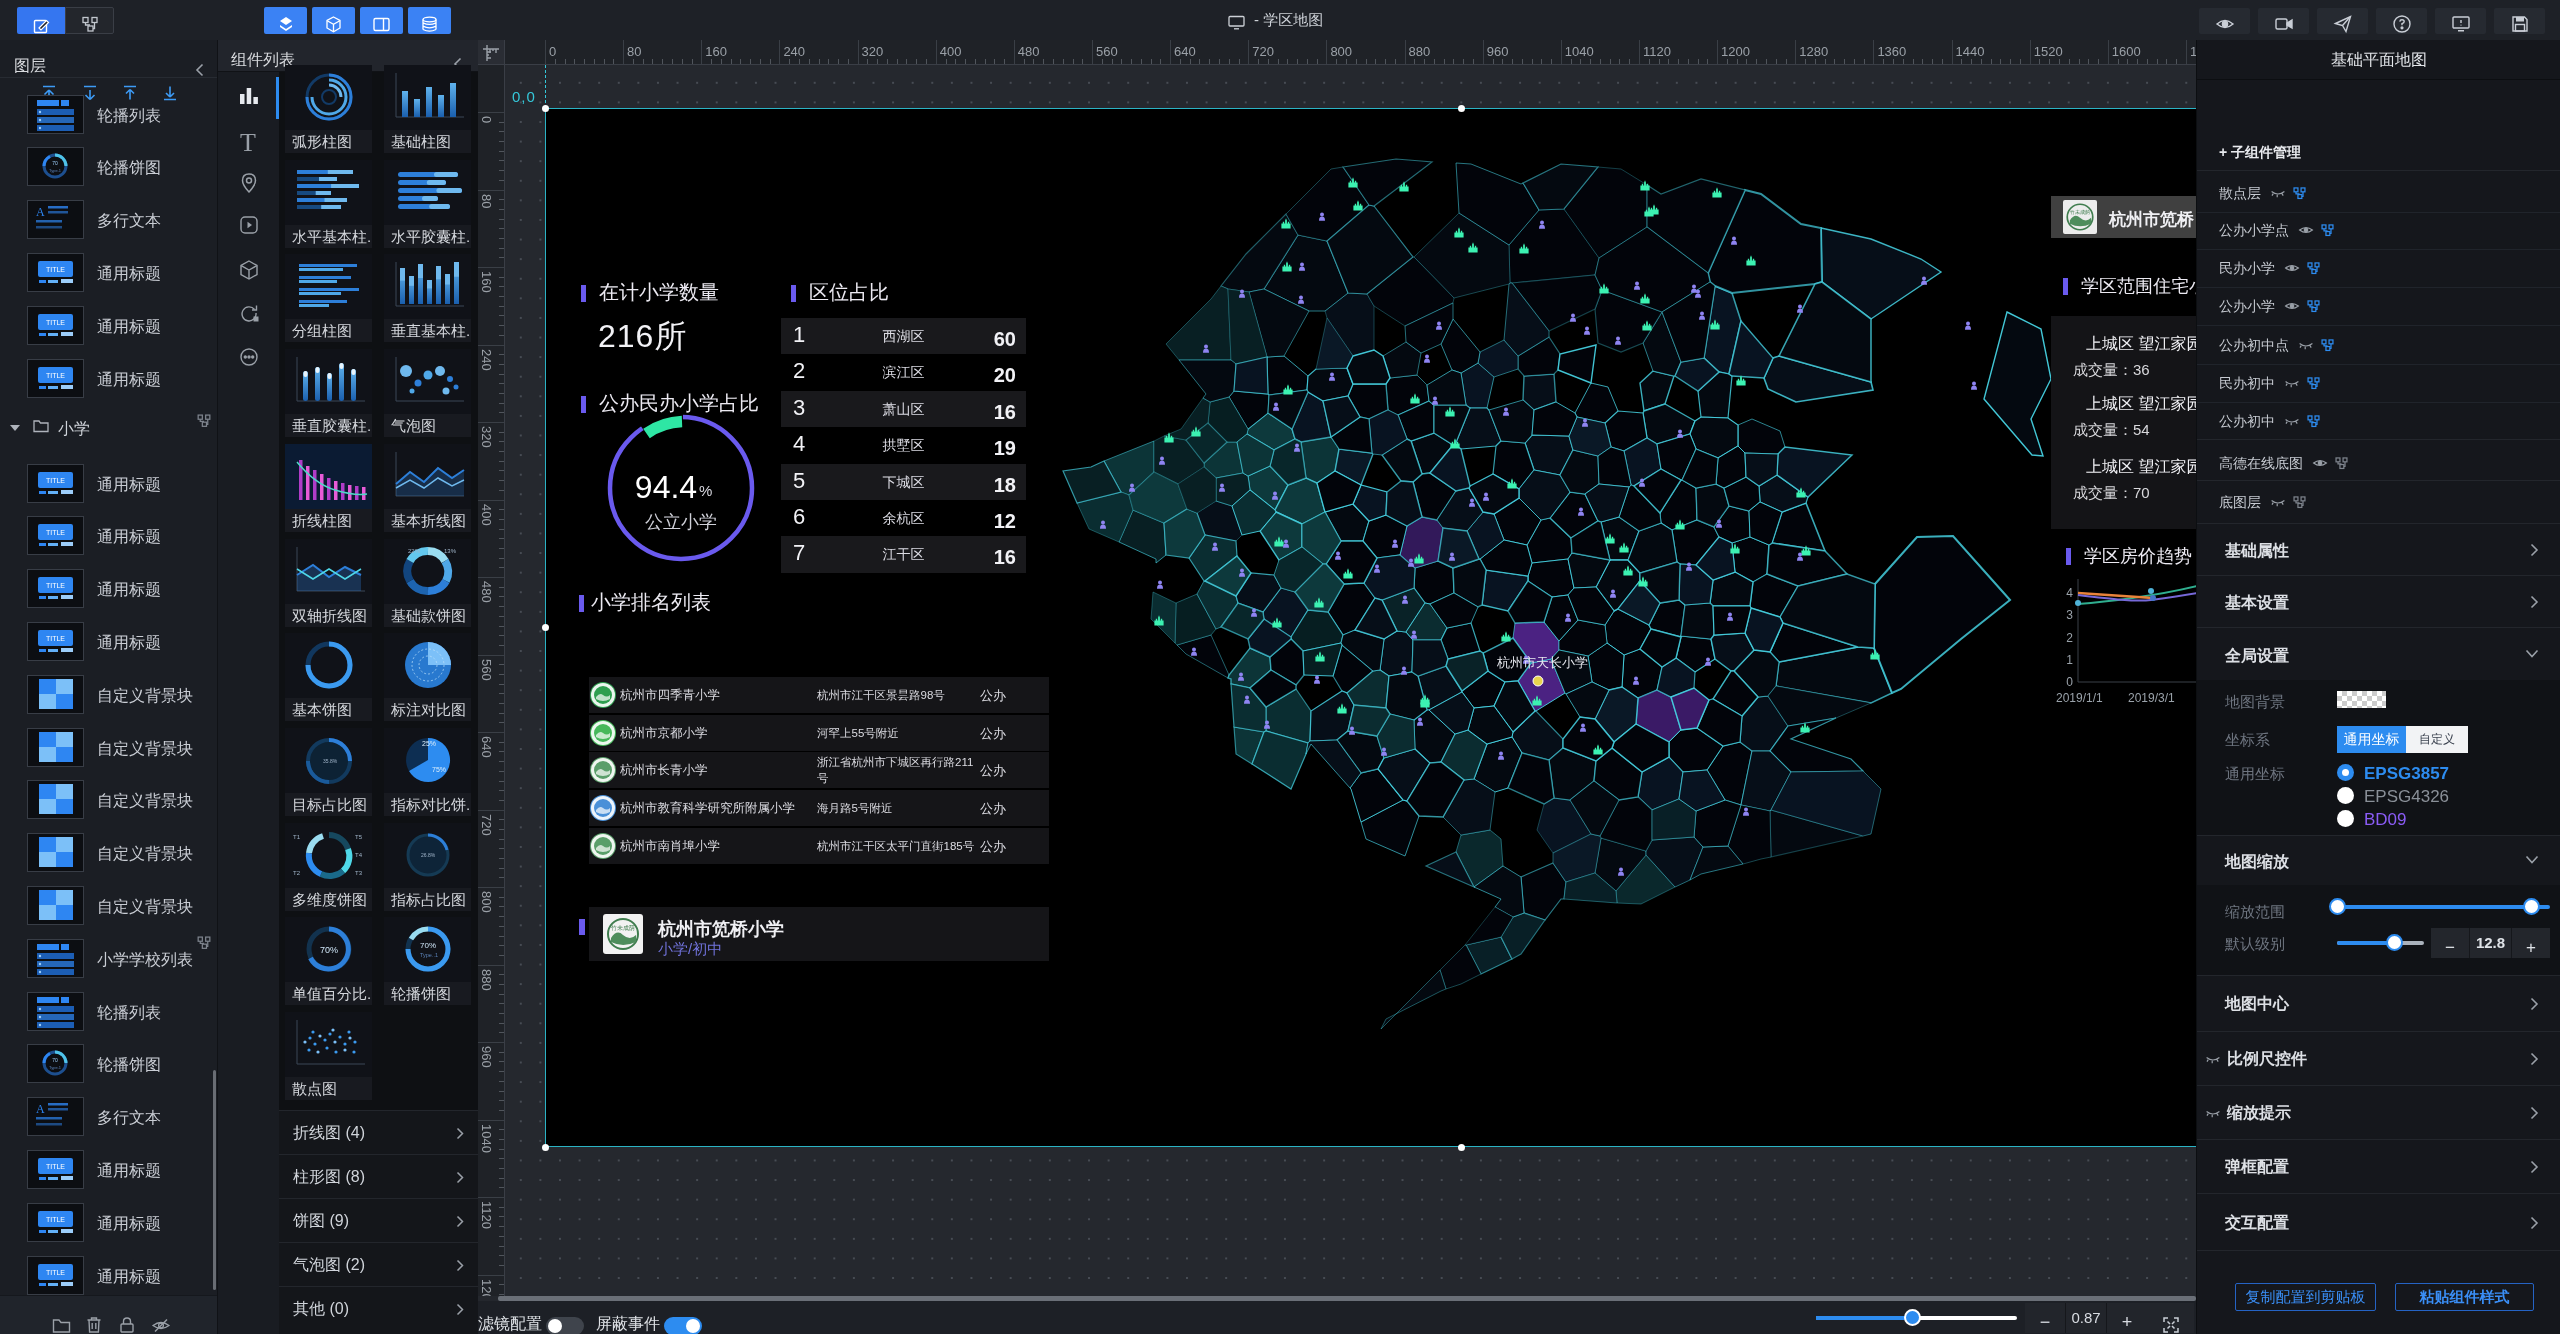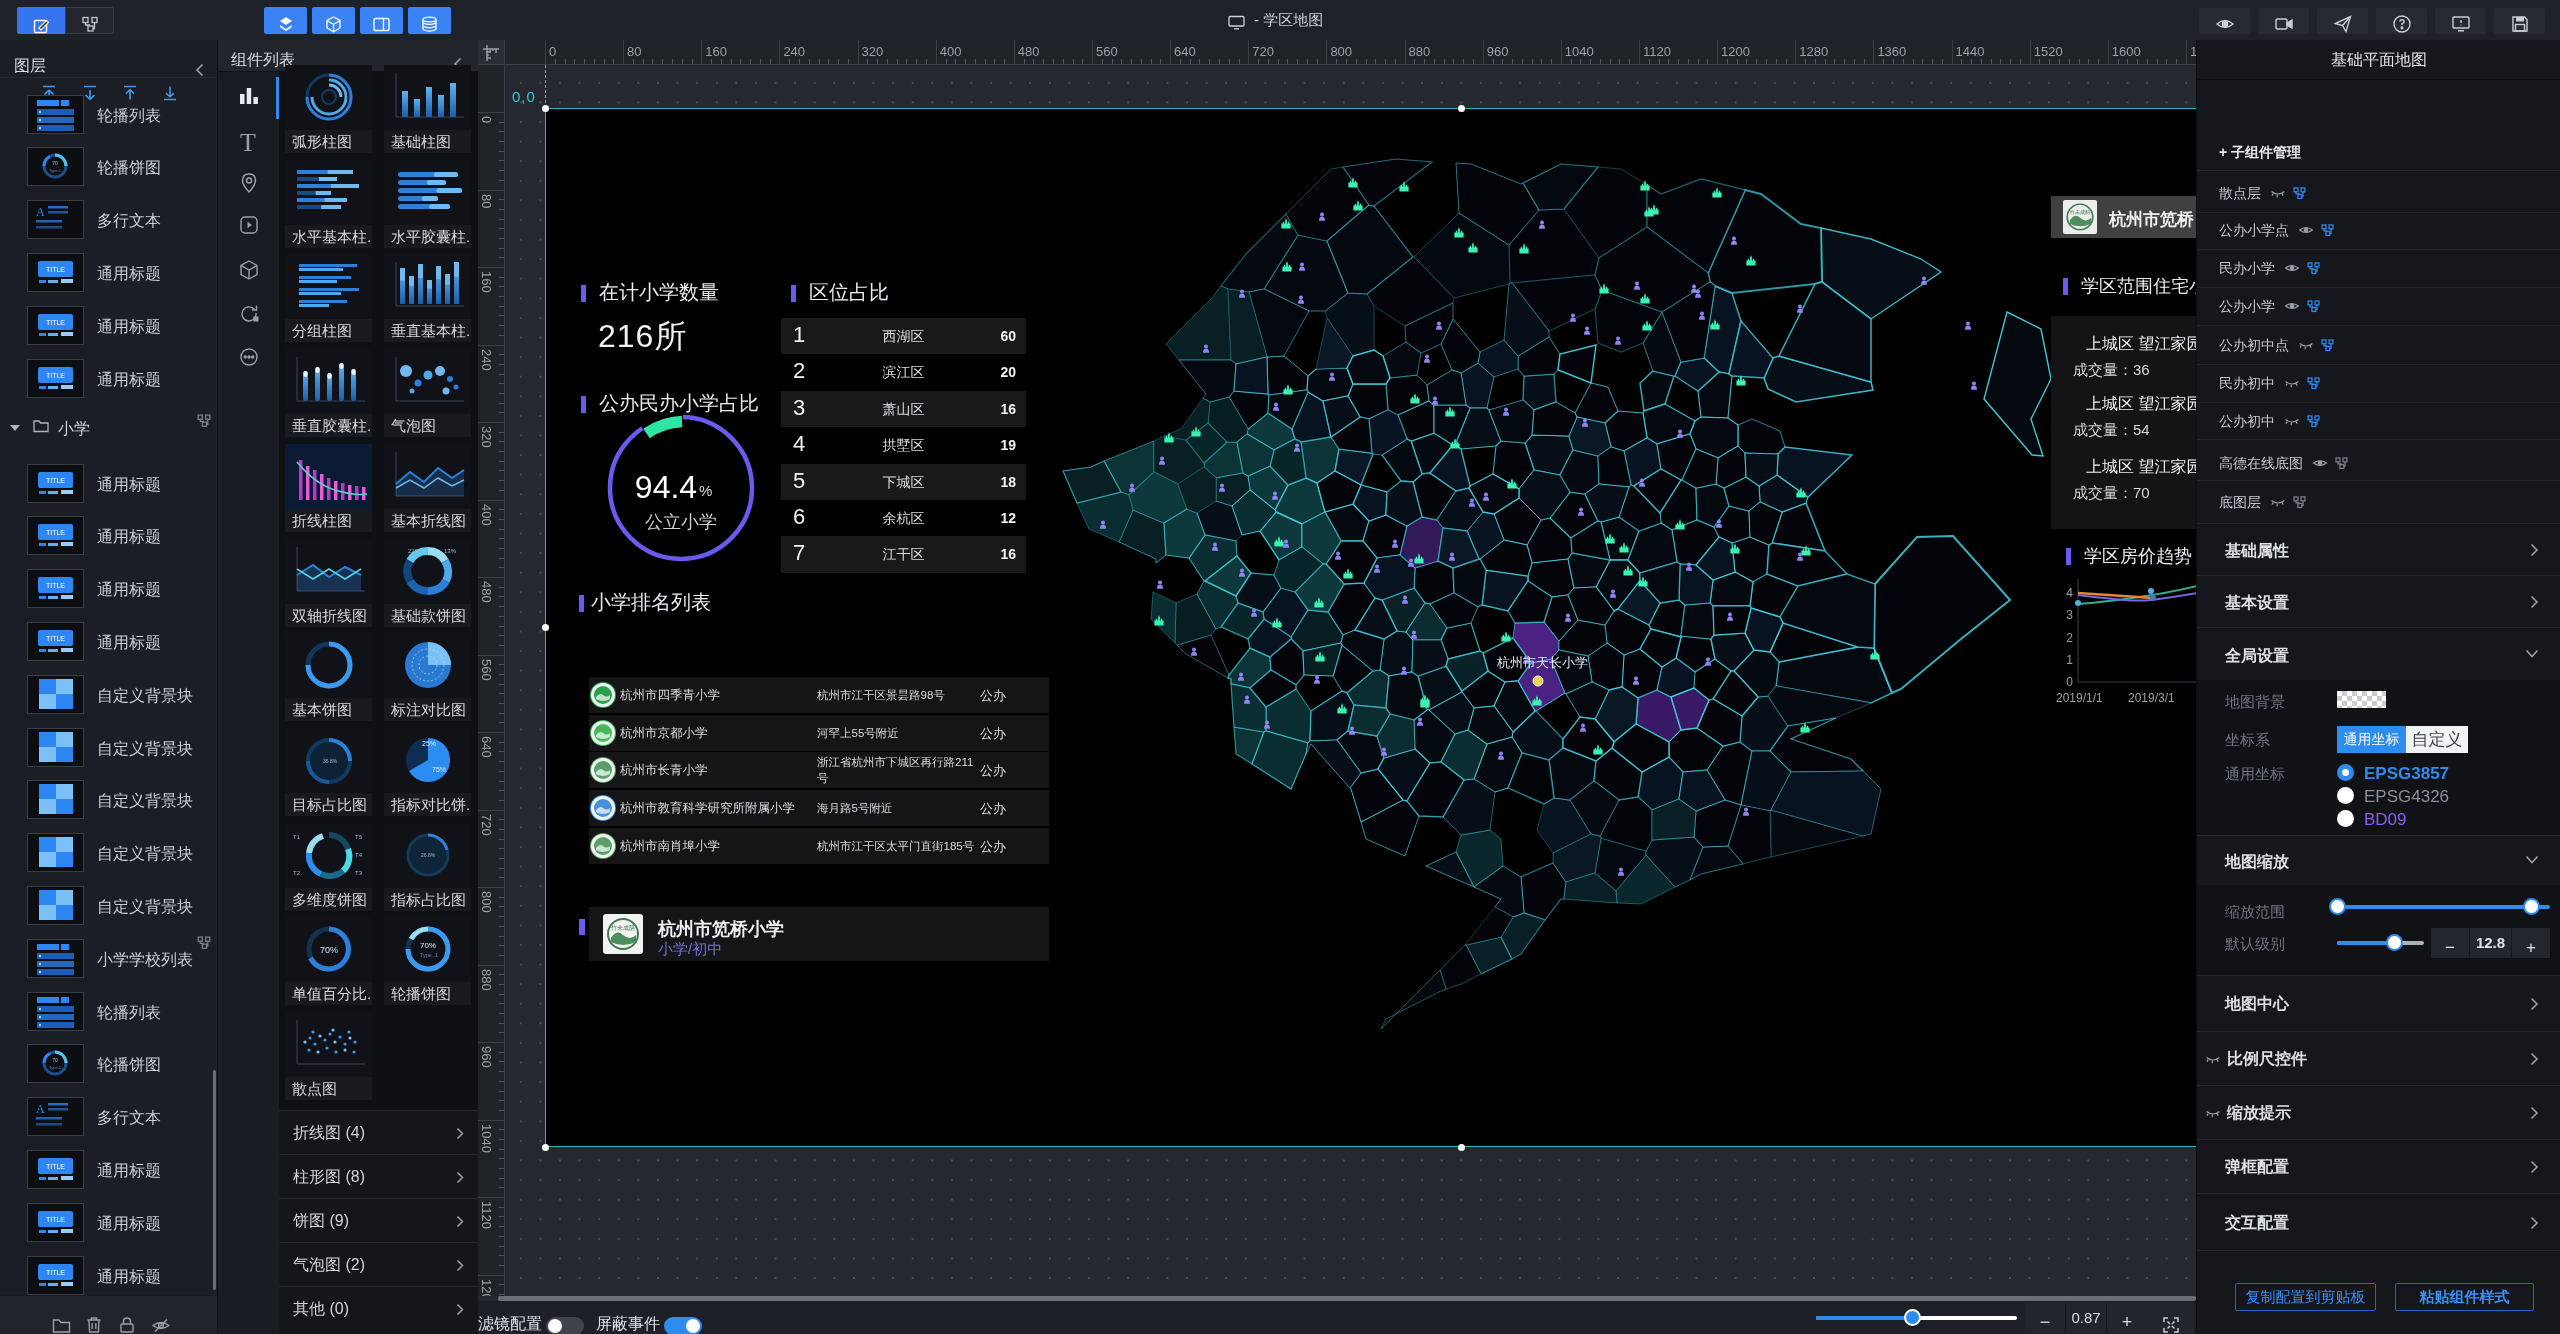--- a/index.html
+++ b/index.html
@@ -2168,21 +2168,21 @@
 </div>
 <style>
 .sect{white-space:nowrap}.sect i{display:inline-block;width:5px;height:17px;background:#6a5aee;vertical-align:-3px}
 .sect b,.sect2 b{font-weight:normal;font-size:20px;color:#eceaf2;margin-left:13px;white-space:nowrap;display:inline-block}
 .sect2 i{display:inline-block;width:5px;height:17px;background:#6a5aee;vertical-align:-3px}
 .sect2 b{margin-left:7px}
 .th{position:absolute;top:5px;font-size:17px;color:#7b72d8}
 .rrow{position:absolute;left:0;width:245px;height:36.4px}
 .rrow .rk{position:absolute;left:12px;top:4px;font-size:22px;color:#f2f2f6}
 .rrow .nm{position:absolute;left:0;width:245px;text-align:center;top:10px;font-size:14px;color:#dcdce4}
-.rrow .vl{position:absolute;right:10px;top:10px;font-size:14px;font-weight:bold;color:#f2f2f6}
+.rrow .vl{position:absolute;right:10px;top:10px;font-size:20px;font-weight:bold;color:#f2f2f6}
 .srow{position:absolute;left:0;width:460px;height:36px;background:#151518}
 .srow .ic{position:absolute;left:1px;top:5px;width:26px;height:26px;border-radius:50%}
 .srow .n1{position:absolute;left:31px;top:10px;font-size:12.5px;color:#dcdce2;white-space:nowrap}
 .srow .ad{position:absolute;left:228px;top:10px;width:160px;font-size:11.5px;color:#dcdce2;line-height:16px;white-space:nowrap}
 .srow .pr{position:absolute;left:391px;top:10px;font-size:13px;color:#dcdce2}
 .hitem span{font-size:16px;color:#f0f0f4;margin-left:35px;white-space:nowrap}
 .hitem em{display:block;font-style:normal;font-size:15px;color:#d8d8dc;margin-left:22px;margin-top:6px;white-space:nowrap}
 </style>
 
 <div class="abs" id="rightp" style="left:2196px;top:40px;width:364px;height:1294px;background:#15171c;border-left:1px solid #0c0e11;overflow:hidden">
@@ -2330,21 +2330,21 @@
         <span class="tt" style="top:18px">全局设置</span>
         <svg style="top:21px" width="14" height="10" viewBox="0 0 14 10" fill="none" stroke="#9aa0a8" stroke-width="1.6">
           <path d="M1.5 1.5 L7 7.5 L12.5 1.5"></path>
         </svg>
       </div>
       <div class="abs" style="top:640px;left:0;width:364px;height:155px;background:#101216">
         <span class="cfglab" style="top:13px">地图背景</span>
         <div class="abs" style="left:140px;top:11px;width:49px;height:17px;background:#fff;background-image:linear-gradient(45deg,#ccc 25%,transparent 25%,transparent 75%,#ccc 75%),linear-gradient(45deg,#ccc 25%,transparent 25%,transparent 75%,#ccc 75%);background-size:10px 10px;background-position:0 0,5px 5px"></div>
         <span class="cfglab" style="top:51px">坐标系</span>
         <div class="abs" style="left:140px;top:46px;width:69px;height:27px;background:#2d8cf0;color:#fff;font-size:14px;text-align:center;line-height:27px">通用坐标</div>
-        <div class="abs" style="left:209px;top:46px;width:62px;height:27px;background:#f2f3f5;color:#3c4350;font-size:17px;text-align:center;line-height:27px">自定义</div>
+        <div class="abs" style="left:209px;top:46px;width:62px;height:27px;background:#f2f3f5;color:#3c4350;font-size:12px;text-align:center;line-height:27px">自定义</div>
         <span class="cfglab" style="top:85px">通用坐标</span>
         <div class="abs" style="left:140px;top:84px;width:17px;height:17px;border-radius:50%;background:#2d8cf0"></div>
         <div class="abs" style="left:145px;top:89px;width:7px;height:7px;border-radius:50%;background:#fff"></div>
         <span class="abs" style="left:167px;top:84px;font-size:17px;color:#2d8cf0;font-weight:bold">EPSG3857</span>
         <div class="abs" style="left:140px;top:107px;width:17px;height:17px;border-radius:50%;background:#fff"></div>
         <span class="abs" style="left:167px;top:107px;font-size:17px;color:#8a9098">EPSG4326</span>
         <div class="abs" style="left:140px;top:130px;width:17px;height:17px;border-radius:50%;background:#fff"></div>
         <span class="abs" style="left:167px;top:130px;font-size:17px;color:#8b5cf6">BD09</span>
       </div>
       <div class="rsec" style="top:795px;height:50px">

